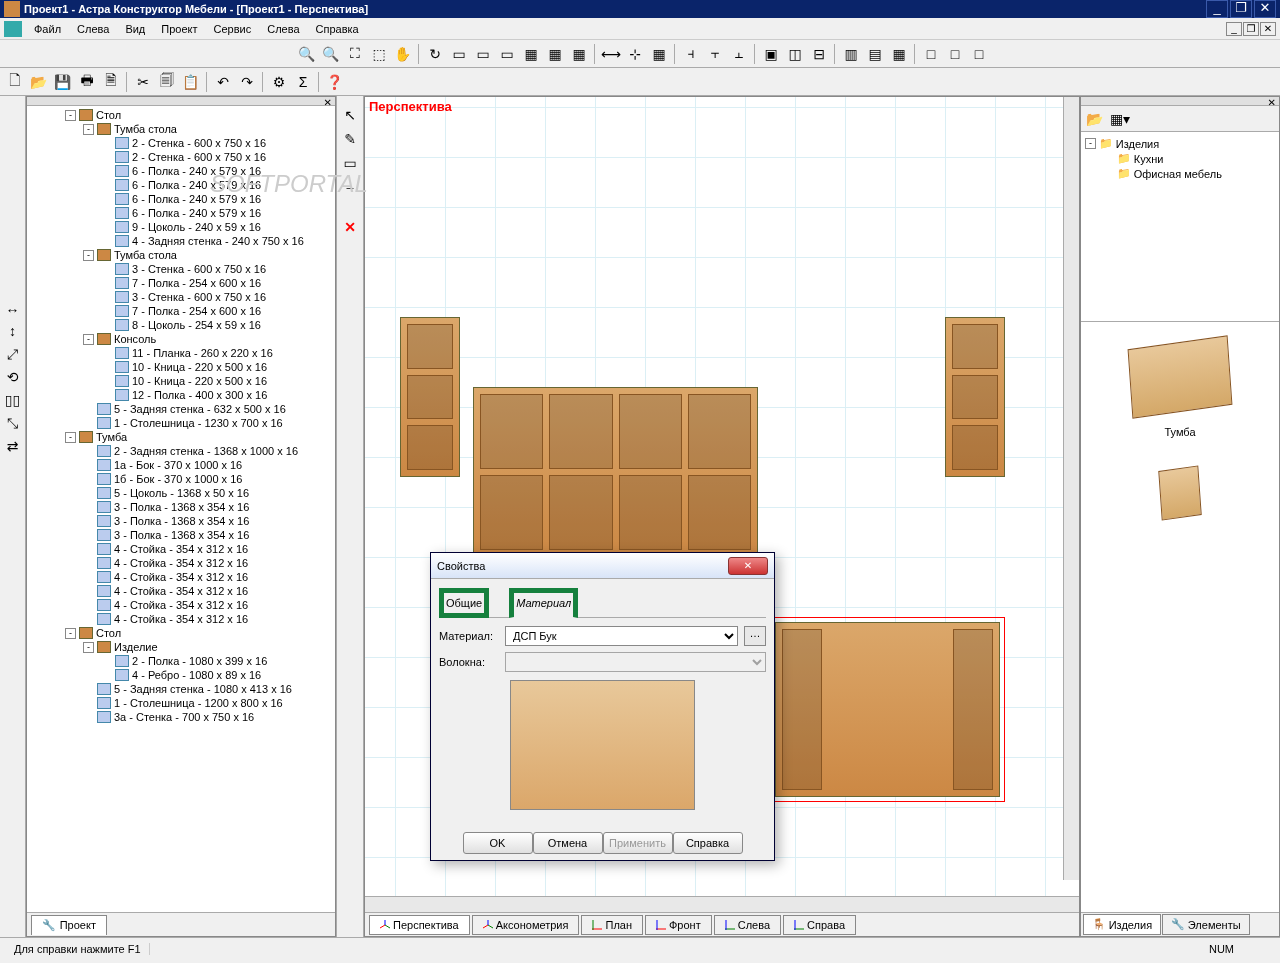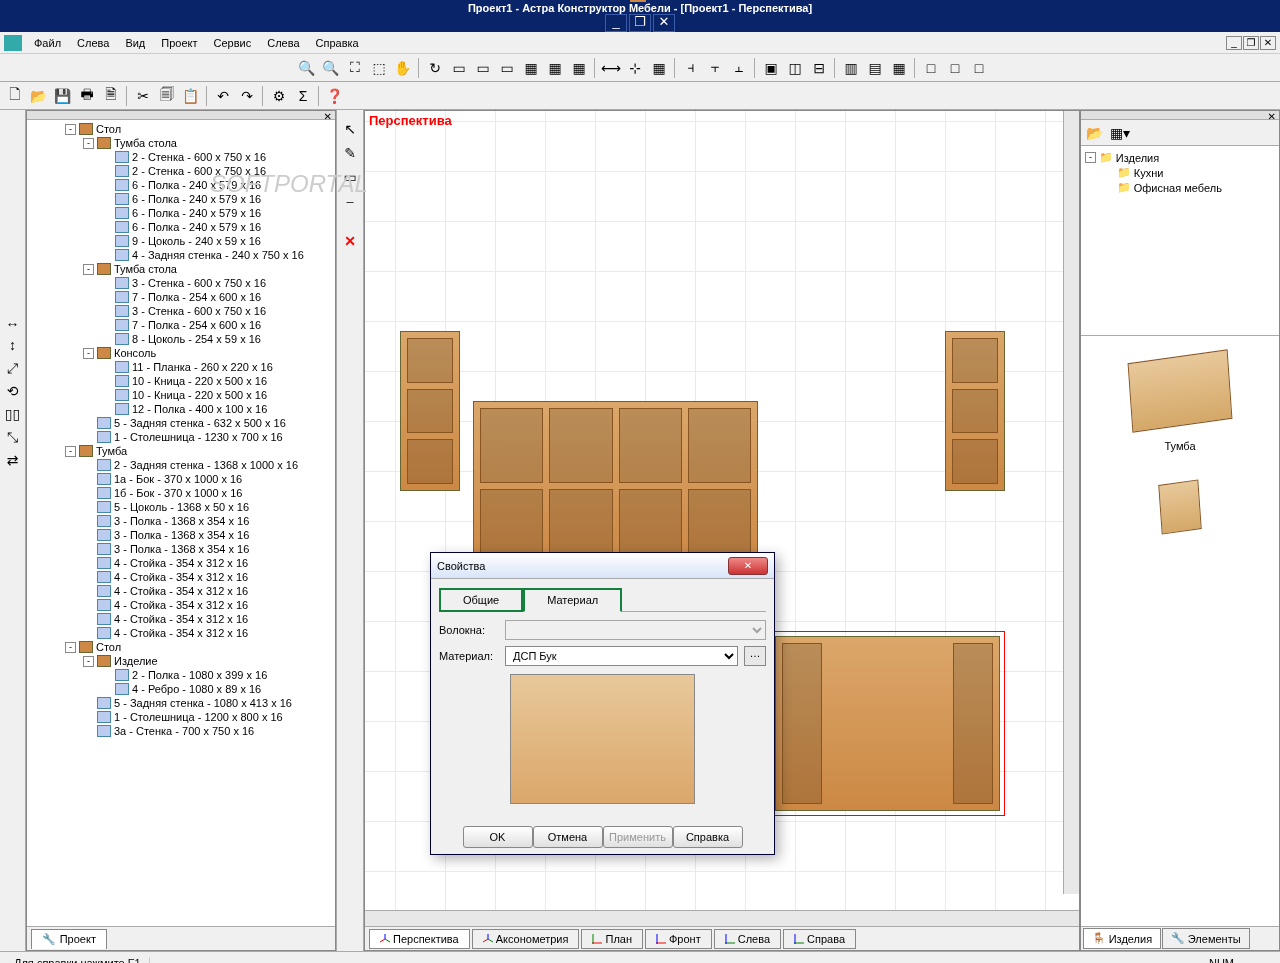--- a/index.html
+++ b/index.html
@@ -1,18 +1,18 @@
 <!DOCTYPE html>
 <html><head>
 <meta charset="utf-8">
 <style>
 * { box-sizing: border-box; margin: 0; padding: 0; font-family: Tahoma, sans-serif; font-size: 11px; }
 body { background: #f0f0f0; width: 1280px; height: 963px; overflow: hidden; position: relative; }
 
-.titlebar { background: linear-gradient(#0a246a,#0a246a); color: #fff; height: 32px; display: flex; align-items: center; padding: 0 16px; flex-direction: column; }
+.titlebar { background: linear-gradient(#0a246a,#0a246a); color: #fff; height: 18px; display: flex; align-items: center; padding: 0 4px; }
 .titlebar .icon { width: 16px; height: 16px; margin-right: 4px; background: #cc8844; }
 .titlebar .title { flex: 1; font-weight: bold; }
 .winbtns { display: flex; gap: 2px; }
 .winbtn { width: 22px; height: 18px; background: #0a246a; color: #fff; text-align: center; border: 1px solid #3a5aaa; cursor: pointer; font-size: 13px; line-height: 13px;}
 
 .menubar { background: #f0f0f0; height: 22px; display: flex; align-items: center; padding: 0 4px; border-bottom: 1px solid #ccc; }
 .menubar .child-winbtns { margin-left: auto; display:flex; gap:1px; }
 .menubar .cwb { width:16px; height:14px; border:1px solid #888; background:#f0f0f0; font-size:10px; text-align:center; line-height:11px; cursor:pointer; }
 .menuitem { padding: 2px 8px; cursor: pointer; color: #000; }
 .menuitem:first-child { width: 18px; height: 16px; background:#3aa; padding:0; margin-right:4px;}
@@ -77,22 +77,22 @@
 .status-cell { padding: 0 8px; border-right:1px solid #ccc;}
 .status-cell.num { margin-left:auto; border:none; padding-right:40px;}
 
 
 .dialog { position:absolute; left:430px; top:552px; width:345px; background:#f0f0f0; border:1px solid #003; box-shadow: 4px 4px 12px rgba(0,0,0,0.3); z-index:100;}
 .dlg-title { background: linear-gradient(#fff,#d8e4f8); height:26px; display:flex; align-items:center; padding: 0 6px; border-bottom:1px solid #aaa;}
 .dlg-title .t { flex:1; color:#000;}
 .dlg-close { width:40px; height:18px; background: linear-gradient(#e88,#c33); color:#fff; text-align:center; border:1px solid #833; border-radius:3px; cursor:pointer; font-size:10px; line-height:15px;}
 .dlg-body { padding: 8px; }
 .dlg-tabs { display:flex; border-bottom:1px solid #aaa; margin-bottom:8px;}
-.dlg-tab { padding:4px 22px; border:2px solid #15803d; background:#f0f0f0; cursor:pointer; position:relative; top:1px; margin-right:0;}
-.dlg-tab.active { background:#f0f0f0; border-bottom:1px solid #f0f0f0;}
+.dlg-tab { padding:4px 2px; border:5px solid #15803d; background:#f0f0f0; cursor:pointer; position:relative; top:1px; margin-right:20px;}
+.dlg-tab.active { background:#f0f0f0; border-bottom:1px solid #f0f0f0;font-style:italic;}
 .dlg-row { display:flex; align-items:center; margin-bottom:6px; gap:6px;}
 .dlg-row label { width:60px;}
 .dlg-row select { flex:1; height:20px; border:1px solid #888; background:#fff; padding:0 3px;}
 .dlg-row .browse { width:22px; height:20px; border:1px solid #888; background:#e8e8e8; cursor:pointer; text-align:center;}
 .preview { width:185px; height:130px; margin: 8px auto; background:linear-gradient(#e8c89a,#dba76a); border:1px solid #888;}
 .dlg-buttons { display:flex; justify-content:center; padding: 6px 0;}
 .dlg-btn { width:70px; height:22px; border:1px solid #888; background:linear-gradient(#fff,#e0e0e0); cursor:pointer; border-radius:3px;}
 .dlg-btn.disabled { color:#999;}
 
 .watermark { position:absolute; color:#ccc; font-size:24px; font-style:italic; pointer-events:none; z-index:50;}
@@ -295,21 +295,21 @@
           <span class="tree-label">10 - Кница - 220 x 500 x 16</span>
         </div>
         <div class="tree-node indent4">
           <span class="void"></span>
           <span class="ticon part"></span>
           <span class="tree-label">10 - Кница - 220 x 500 x 16</span>
         </div>
         <div class="tree-node indent4">
           <span class="void"></span>
           <span class="ticon part"></span>
-          <span class="tree-label">12 - Полка - 400 x 100 x 16</span>
+          <span class="tree-label">12 - Полка - 400 x 300 x 16</span>
         </div>
         <div class="tree-node indent3">
           <span class="void"></span>
           <span class="ticon part"></span>
           <span class="tree-label">5 - Задняя стенка - 632 x 500 x 16</span>
         </div>
         <div class="tree-node indent3">
           <span class="void"></span>
           <span class="ticon part"></span>
           <span class="tree-label">1 - Столешница - 1230 x 700 x 16</span>
@@ -571,27 +571,27 @@
   <div class="dlg-title">
     <span class="t">Свойства</span>
     <div class="dlg-close">✕</div>
   </div>
   <div class="dlg-body">
     <div class="dlg-tabs">
       <div class="dlg-tab">Общие</div>
       <div class="dlg-tab active">Материал</div>
     </div>
     <div class="dlg-row">
-      <label>Волокна:</label>
-      <select disabled="" style="background:#f0f0f0;"></select>
-    </div>
-    <div class="dlg-row">
       <label>Материал:</label>
       <select><option>ДСП Бук</option></select>
       <div class="browse">…</div>
+    </div>
+    <div class="dlg-row">
+      <label>Волокна:</label>
+      <select disabled="" style="background:#f0f0f0;"></select>
     </div>
     <div class="preview"></div>
   </div>
   <div class="dlg-buttons">
     <button class="dlg-btn">OK</button>
     <button class="dlg-btn">Отмена</button>
     <button class="dlg-btn disabled">Применить</button>
     <button class="dlg-btn">Справка</button>
   </div>
 </div>

